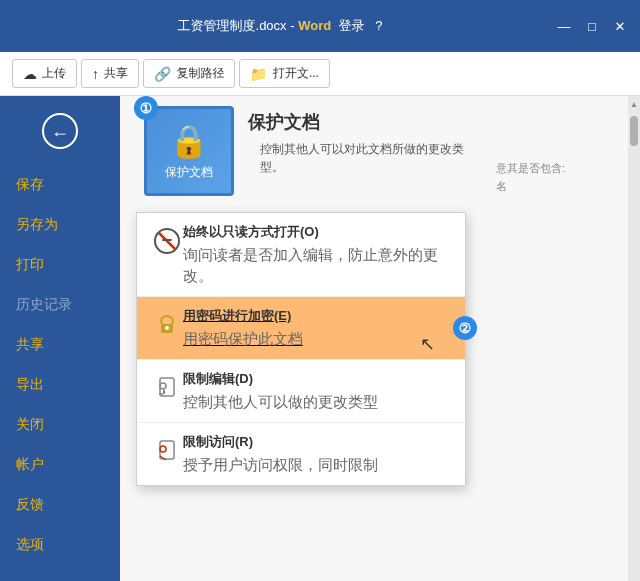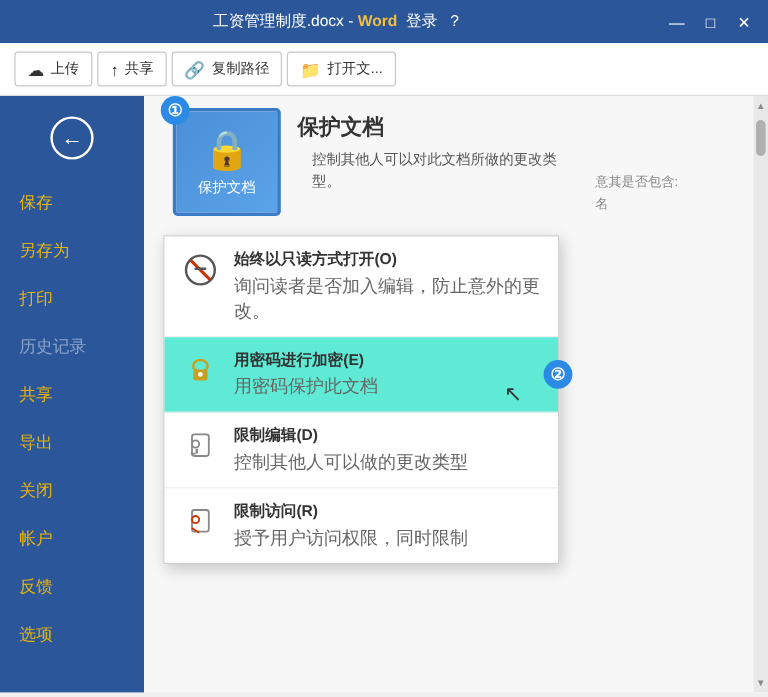--- a/index.html
+++ b/index.html
@@ -8,21 +8,21 @@
       height: 581px;
       overflow: hidden;
       font-family: 'Microsoft YaHei', 'SimHei', sans-serif;
       background: #f0f0f0;
     }
 
     
     .title-bar {
       display: flex;
       align-items: center;
-      height: 36px;
+      height: 52px;
       background: #2b579a;
       padding: 0 8px;
       color: white;
       font-size: 13px;
       user-select: none;
     }
     .title-bar-text {
       flex: 1;
       text-align: center;
       font-size: 13px;
@@ -210,27 +210,27 @@
       background: white;
       border: 1px solid #d0d0d0;
       box-shadow: 2px 4px 12px rgba(0,0,0,0.2);
       z-index: 10;
     }
 
     .menu-item {
       display: flex;
       align-items: flex-start;
       padding: 10px 14px;
-      gap: 12px;
       cursor: pointer;
       border-bottom: 1px solid #eee;
     }
     .menu-item:last-child { border-bottom: none; }
     .menu-item.selected {
-      background: #5eead4;
+      background: #fdba74;
+      text-decoration: underline;
     }
     .menu-item-icon {
       width: 32px;
       height: 32px;
       flex-shrink: 0;
       display: flex;
       align-items: center;
       justify-content: center;
       font-size: 20px;
       margin-top: 2px;

